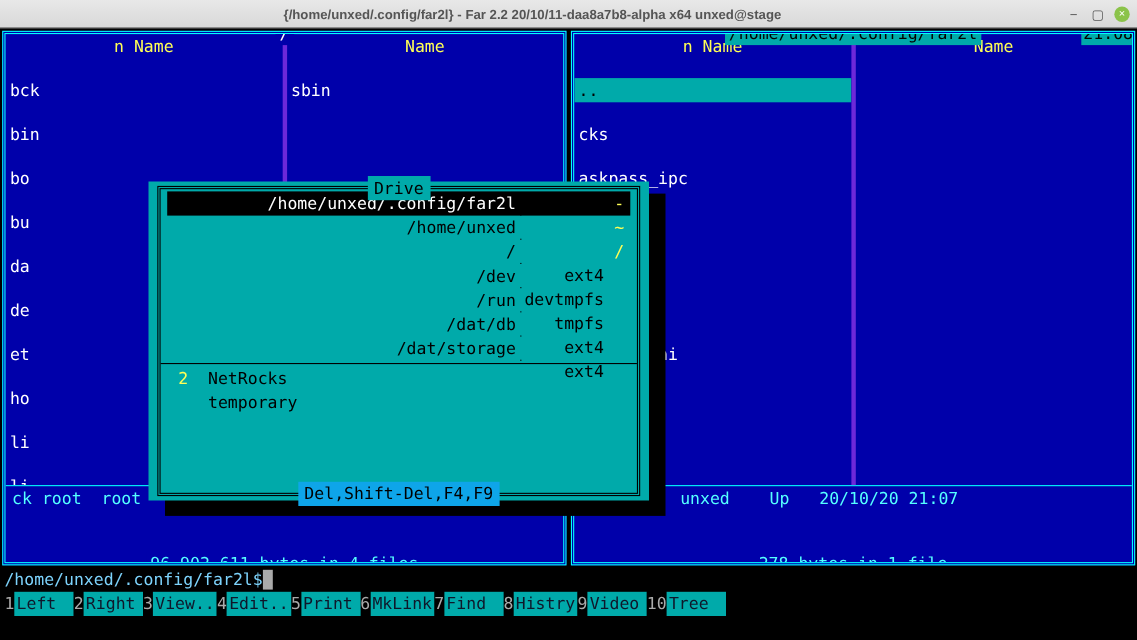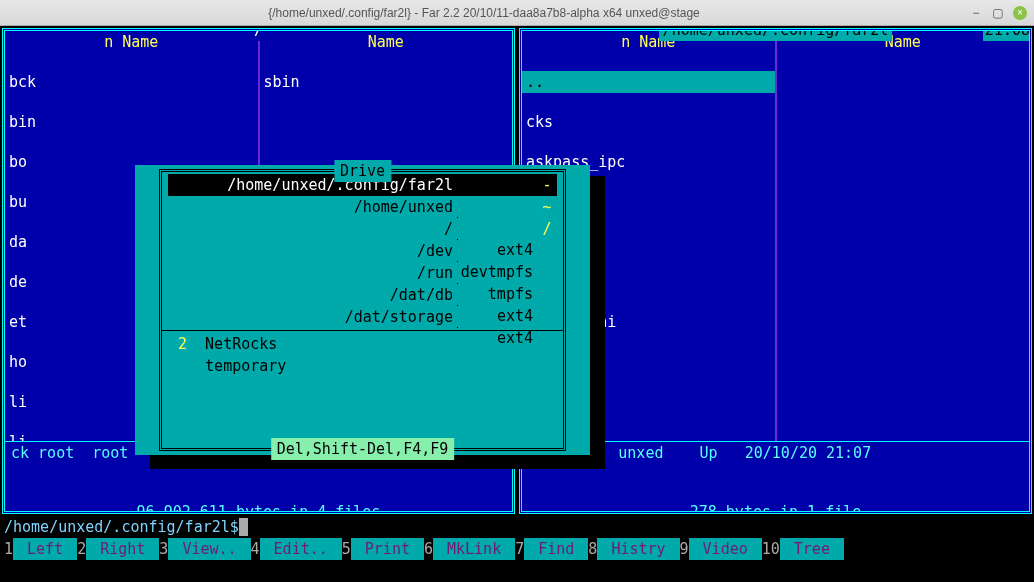--- a/index.html
+++ b/index.html
@@ -16,21 +16,21 @@
     height: 26px;
     background: linear-gradient(to bottom, #e8e8e8, #d8d8d8);
     border-bottom: 1px solid #aaa;
     display: flex;
     align-items: center;
     padding: 0 6px;
     font-family: sans-serif;
     font-size: 12px;
     color: #555;
   }
-  .titlebar .title-text { flex: 1; text-align: center; font-weight: normal; }
+  .titlebar .title-text { flex: 1; text-align: center; font-weight: bold; }
   .titlebar .win-icon { width:16px; height:16px; margin-left:6px; display:flex; align-items:center; justify-content:center; }
   .win-close { background:#8bc34a; border-radius:50%; width:14px; height:14px; color:#fff; font-size:10px; line-height:14px; text-align:center; }
   .terminal {
     background: #000;
     color: #0ff;
     height: 556px;
     padding: 0;
     position: relative;
     line-height: 22px;
     letter-spacing: 0;
@@ -69,21 +69,21 @@
     color:#000;
     padding:0 2px;
     z-index:2;
   }
   .cols {
     display:flex;
     height: 410px;
   }
   .col {
     flex:1;
-    border-right: 2px solid #6d28d9;
+    border-right: 4px solid #6d28d9;
     overflow:hidden;
   }
   .col:last-child { border-right:none; }
   .col-head {
     color:#ffff55;
     text-align:center;
     border-bottom: 1px solid transparent;
     height:22px;
   }
   .file-row {
@@ -118,58 +118,58 @@
     height:22px;
   }
   .cmdline .cursor { background:#aaa; color:#000; }
   .fkeys {
     height:22px;
     display:flex;
     padding-left:4px;
   }
   .fkey { display:flex; margin-right:0; }
   .fkey .num { color:#aaa; background:#000; padding-right:0px; }
-  .fkey .lbl { background:#00aaaa; color:#701a75; padding:0 14px; min-width:54px; }
+  .fkey .lbl { background:#00aaaa; color:#0f172a; padding:0 2px; min-width:54px; }
   
   .dialog-shadow {
     position:absolute;
     top:150px; left:150px;
     width:455px; height:293px;
     background:#000;
     z-index:9;
   }
   .dialog {
     position:absolute;
     top:139px; left:135px;
     width:455px; height:290px;
     background:#00aaaa;
     color:#000;
     z-index:10;
-    padding:4px 24px;
+    padding:4px 8px;
   }
   .dlg-frame {
     border: 3px double #000;
     height:100%;
     position:relative;
     padding: 2px 6px;
   }
   .dlg-title {
     position:absolute;
     top:-12px;
     left:50%;
     transform:translateX(-50%);
     background:#00aaaa;
     padding:0 6px;
   }
   .dlg-footer {
     position:absolute;
     bottom:-12px;
     left:50%;
     transform:translateX(-50%);
-    background:#86efac;
+    background:#0ea5e9;
     padding:0 6px;
   }
   .drive-row {
     display:flex;
     height:22px;
     white-space:pre;
   }
   .drive-row.selected { background:#000; color:#fff; }
   .drive-row .dpath { flex:1; text-align:right; padding-right:4px; }
   .drive-row .dfs { width:80px; text-align:right; padding-right:4px; border-left:1px solid #000;margin-top:21px;}

